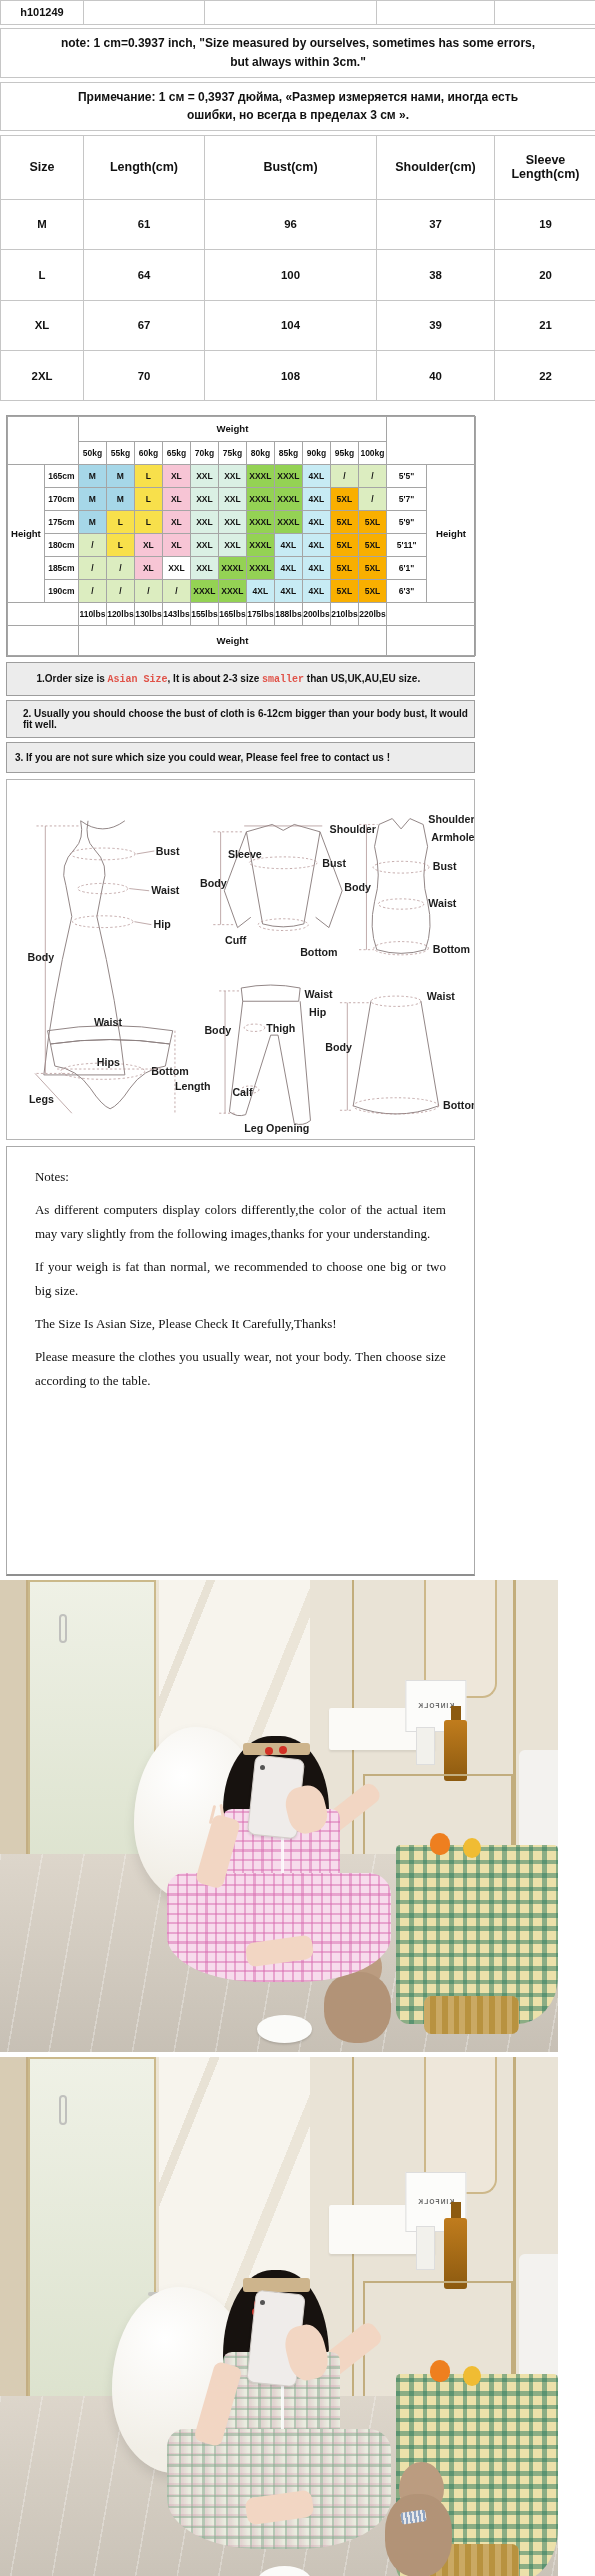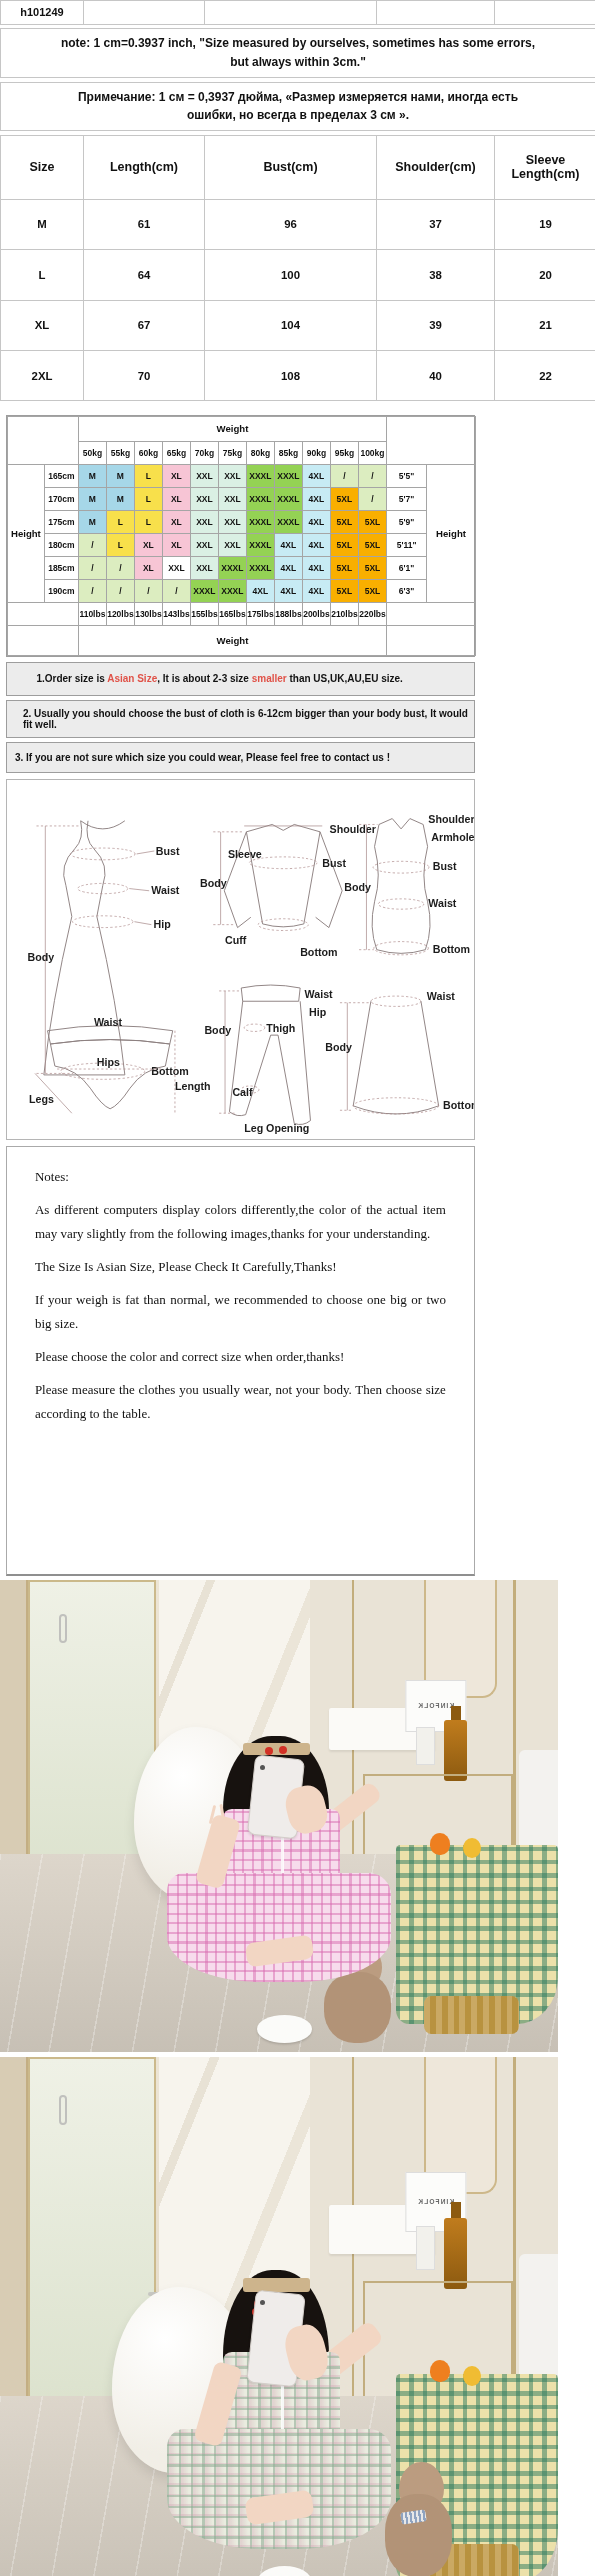--- a/index.html
+++ b/index.html
@@ -31,21 +31,21 @@
     height:22px;padding:0;overflow:hidden;white-space:nowrap;}
   .matrix td.lbl{font-size:9.6px;}
   .matrix td.wrow{height:24px;font-size:9.6px;}
   .matrix td.wfoot{height:29.5px;font-size:9.6px;}
   .cb{background:#a6d7e8}.cy{background:#f8e04b}.cp{background:#f7c5d5}
   .cm{background:#daf0e4}.cg{background:#94d254}.cc{background:#c7ebf4}
   .co{background:#f9af00}.cl{background:#dcedc0}.cw{background:#fff}
   .chartnote{width:469px;margin:4.4px 0 0 5.9px;border:0.7px solid #9d9d9d;
     background:#ececec;box-sizing:border-box;display:flex;align-items:center;
     font-size:10px;font-weight:bold;}
-  .chartnote .red{color:#e05248;}
+  .chartnote .red{color:#e05248;font-family:Liberation Mono, monospace;}
   .cn1{height:34px;padding-left:29.5px;}
   .cn2{height:38px;padding-left:16px;}
   .cn3{height:31px;padding-left:8px;}
 
   
   .diagrambox{width:469px;height:361px;margin:5.9px 0 0 5.9px;
     border:0.7px solid #b5b5b5;box-sizing:border-box;background:#fff;}
   .diagrambox svg{display:block;}
   .sketch{stroke:#8d8181;fill:none;stroke-width:1.3;}
   .dash{stroke:#b08e8e;fill:none;stroke-width:1;stroke-dasharray:3,3;}
@@ -532,23 +532,22 @@
         <text class="dlabel" x="570" y="298">Waist</text>
         <text class="dlabel" x="592" y="446">Bottom</text>
       </g>
     </svg>
   </div>
 
   <div class="notesbox">
     <p>Notes:</p>
     <div id="notes-paras">
         <p>As different computers display colors differently,the color of the actual item may vary slightly from the following images,thanks for your understanding.</p>
+        <p>If your weigh is fat than normal, we recommended to choose one big or two big size.</p>
         <p>The Size Is Asian Size, Please Check It Carefully,Thanks!</p>
-        <p>If your weigh is fat than normal, we recommended to choose one big or two big size.</p>
-        <p>Please choose the color and correct size when order,thanks!</p>
         <p>Please measure the clothes you usually wear, not your body. Then choose size according to the table.</p>
       </div>
   </div>
 
   <div class="photo photo1">
     <div class="wall"></div>
     <div class="sidewall"></div>
     <div class="door"></div>
     <div class="handle"></div>
     <div class="handle2"></div>

